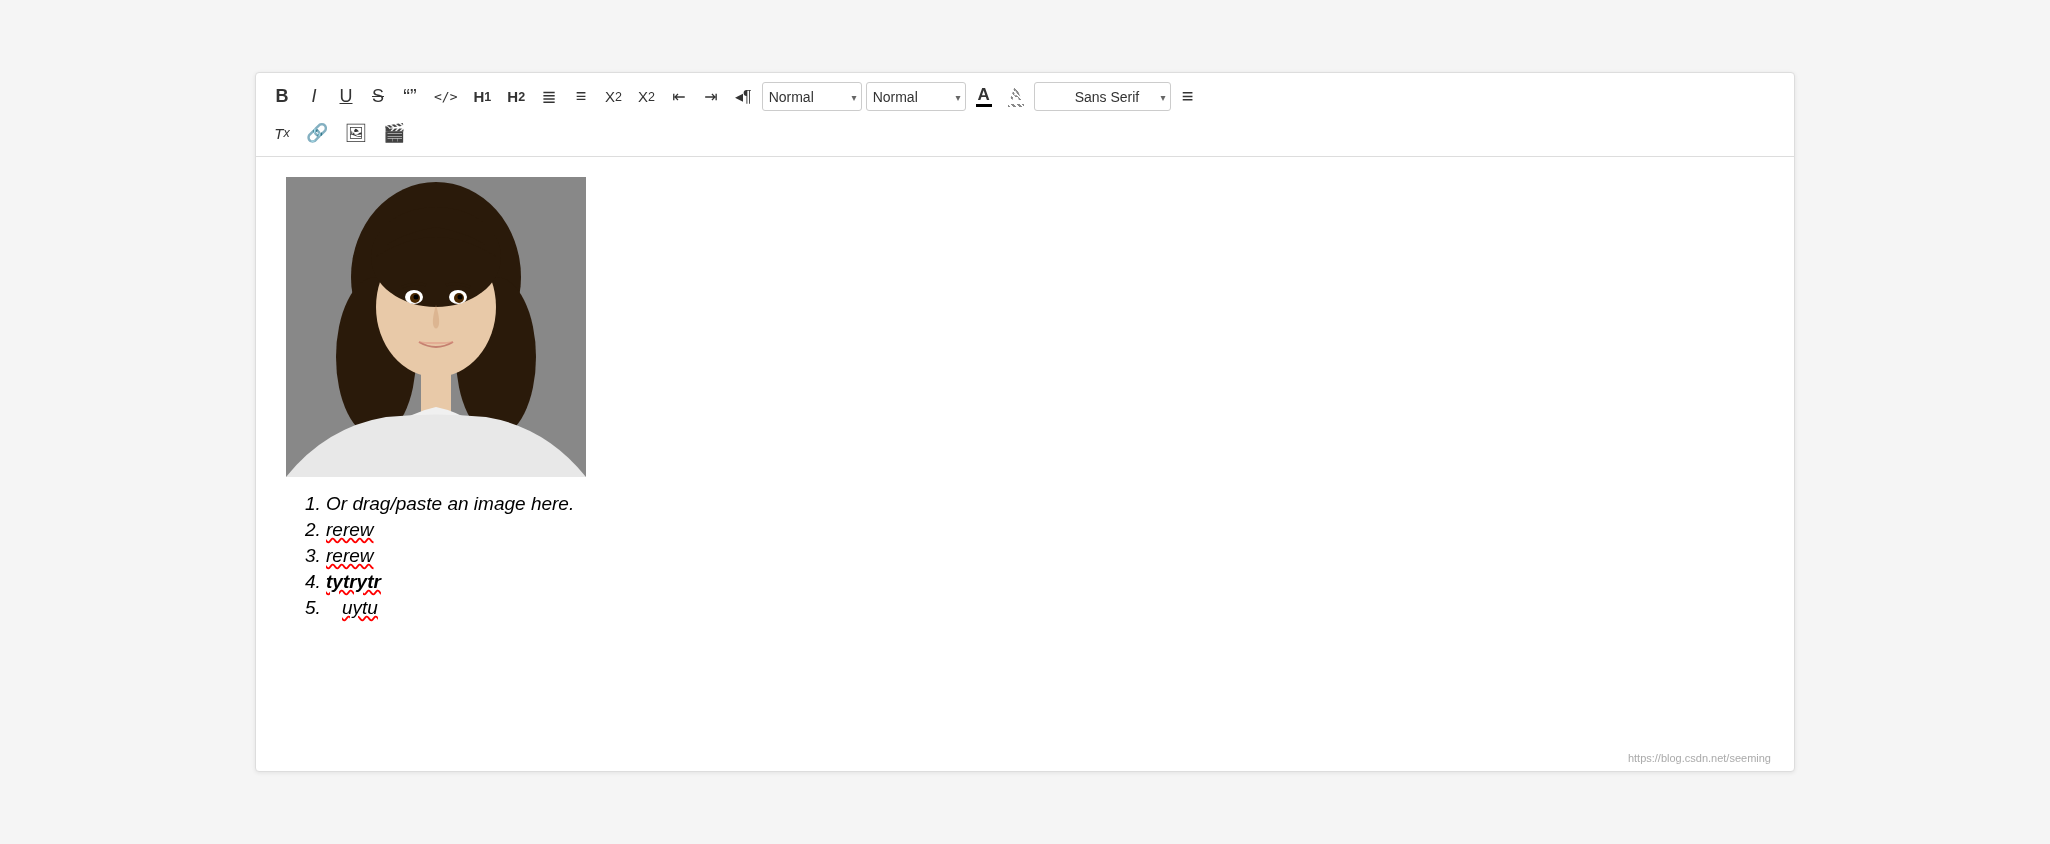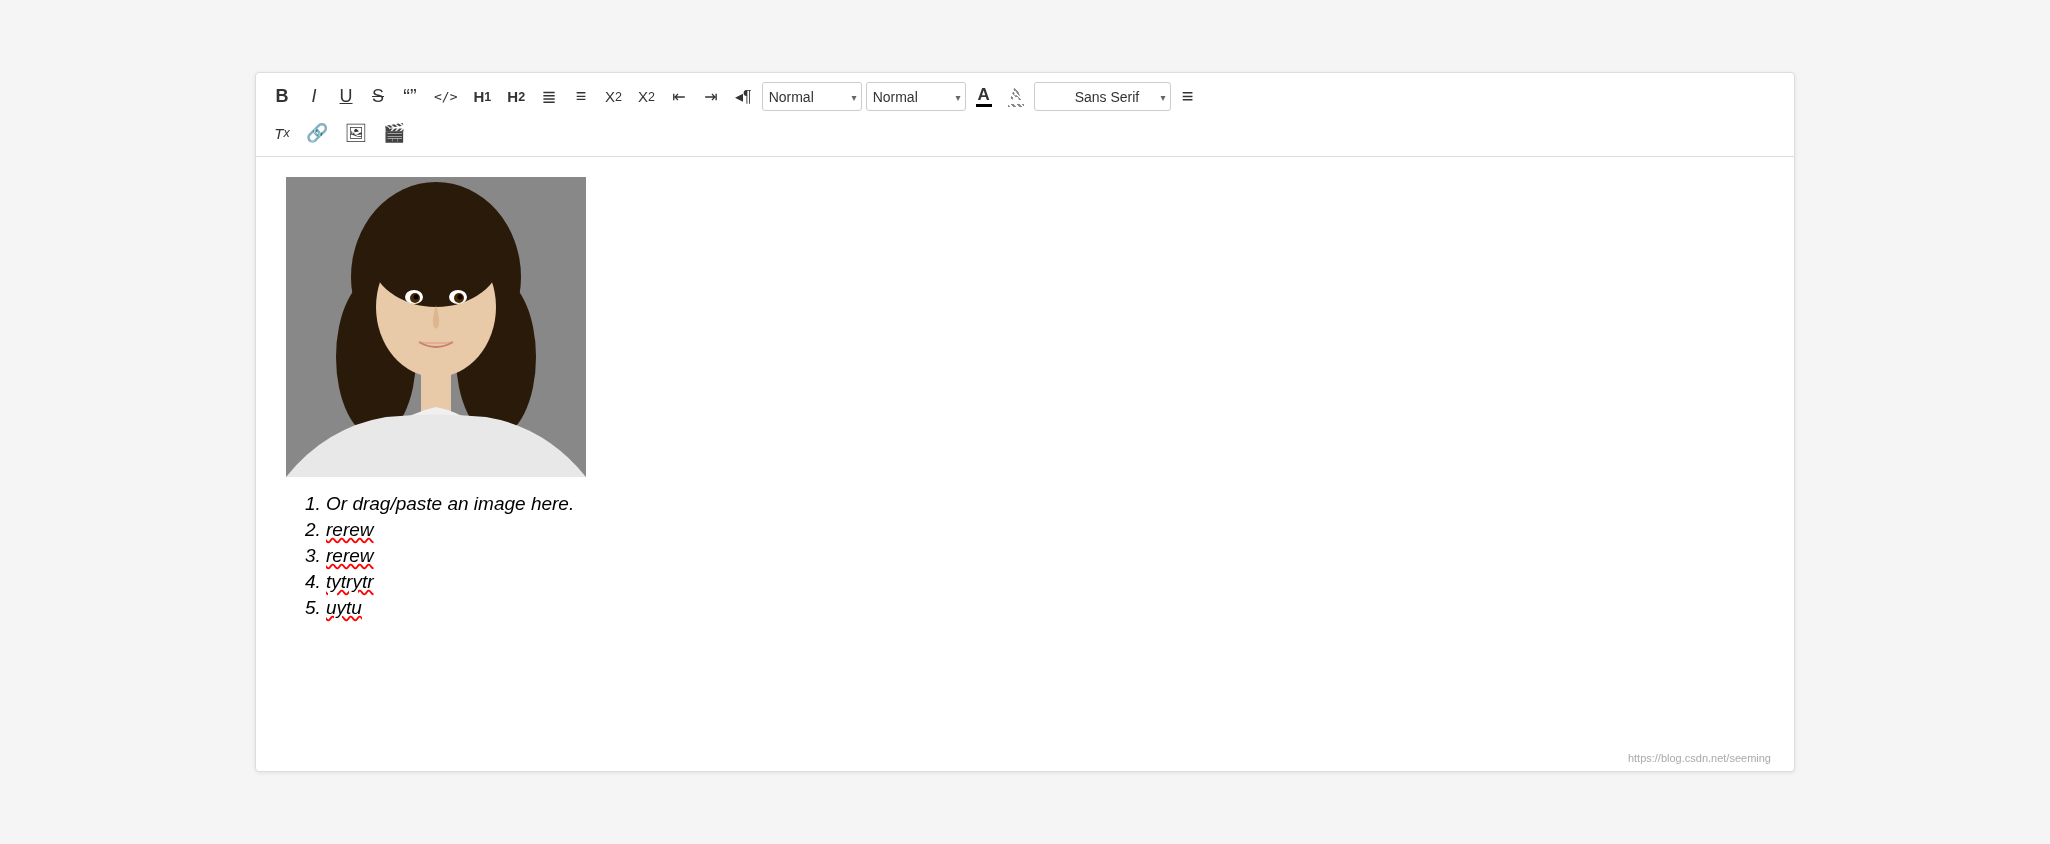--- a/index.html
+++ b/index.html
@@ -295,22 +295,22 @@
 
           <path d="M60 300 Q100 240 150 230 Q200 240 240 300Z" fill="#f0f0f0"></path>
           <path d="M0 300 Q40 250 100 240 Q150 235 200 240 Q260 250 300 300Z" fill="#e8e8e8"></path>
         </svg>
       </div>
 
       <ol class="ordered-list">
         <li><em>Or drag/paste an image here.</em></li>
         <li><em style="text-decoration-line:underline;text-decoration-style:wavy;text-decoration-color:red;">rerew</em></li>
         <li><em style="text-decoration-line:underline;text-decoration-style:wavy;text-decoration-color:red;">rerew</em></li>
-        <li><em style="text-decoration-line:underline;text-decoration-style:wavy;text-decoration-color:red;">tytrytr</em></li>
-        <li><em style="text-decoration-line:underline;text-decoration-style:wavy;text-decoration-color:red;">uytu</em></li>
+        <li><em style="text-decoration-line:underline;text-decoration-style:wavy;text-decoration-color:red;font-weight:bold;">tytrytr</em></li>
+        <li><em style="text-decoration-line:underline;text-decoration-style:wavy;text-decoration-color:red;margin-left:16px;">uytu</em></li>
       </ol>
     </div>
   </div>
 
   <div class="status-bar">
     <span>https://blog.csdn.net/seeming</span>
   </div>
 </div>
 
 </body></html>

